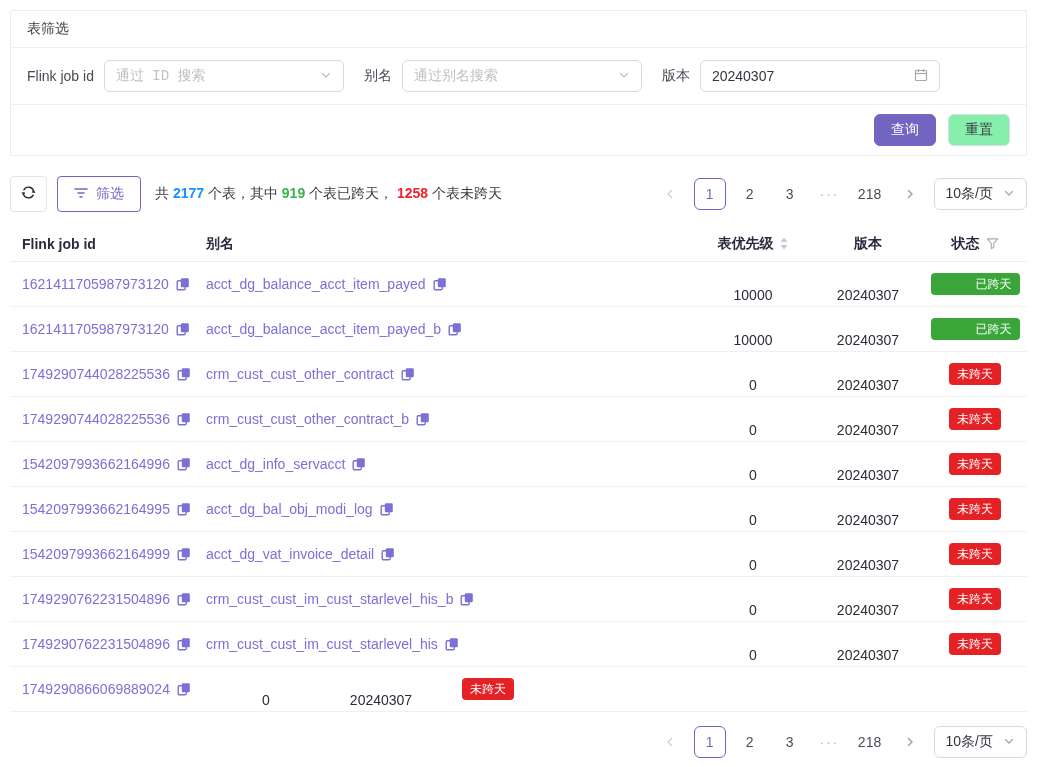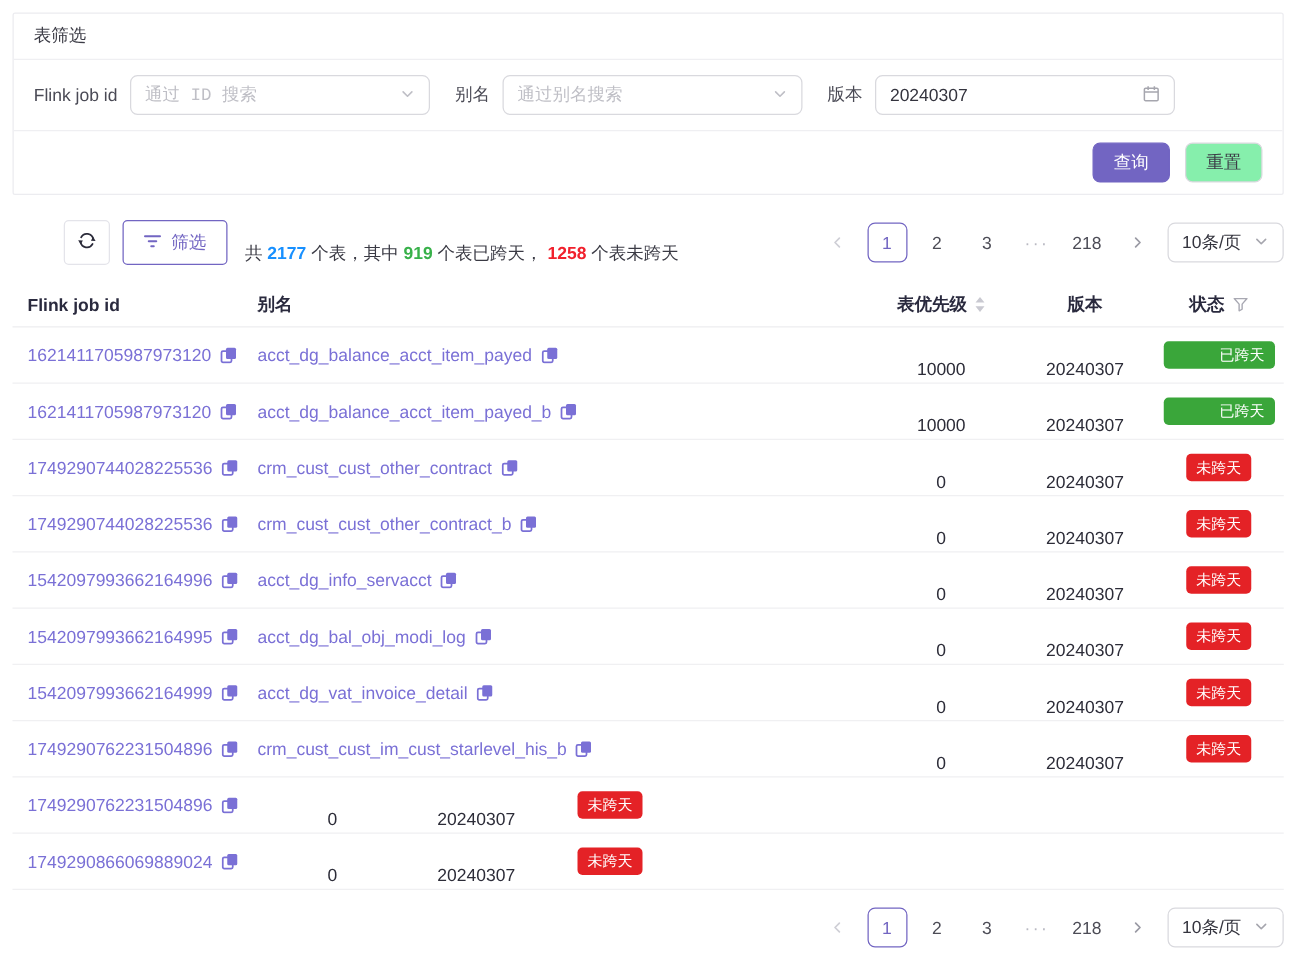--- a/index.html
+++ b/index.html
@@ -30,21 +30,21 @@
   .actions-row { display:flex; justify-content:flex-end; gap:12px; padding:9px 16px; }
   .btn {
     height:32px; padding:0 16px; font-size:14px; border-radius:6px;
     border:1px solid #d9d9de; background:#86efac; color:#3c3c46; cursor:pointer;
     font-family:"Liberation Sans", sans-serif;
   }
   .btn.primary { background:var(--accent); border-color:var(--accent); color:#fff; }
 
   
   .toolbar { margin-top:20px; display:flex; align-items:center; justify-content:space-between; }
-  .toolbar-left { display:flex; align-items:flex-end;margin-left:41px; }
+  .toolbar-left { display:flex; align-items:center; }
   .icon-btn {
     width:37px; height:36px; border:1px solid #e4e4ea; border-radius:4px; background:#fff;
     display:flex; align-items:center; justify-content:center; cursor:pointer; margin-right:10px;
   }
   .filter-toggle {
     height:36px; padding:0 16px; border:1px solid var(--accent); border-radius:4px;
     background:#fff; color:var(--accent); font-size:14px; display:flex; align-items:center; gap:8px;
     cursor:pointer; font-family:"Liberation Sans", sans-serif;
   }
   .summary { margin-left:14px; color:#3a3a44; }
@@ -423,20 +423,29 @@
         <div class="tr">
           <div class="col-id">
             <a class="cell-link">1749290762231504896</a>
             <span class="copy-btn">
               <svg width="14" height="14" viewBox="0 0 14 14">
                 <rect x="1.2" y="3.8" width="8" height="9" rx="1.2" fill="none" stroke="#7a70d6" stroke-width="1.4"></rect>
                 <rect x="4.8" y="1.2" width="8" height="9" rx="1.2" fill="#7a70d6"></rect>
               </svg>
             </span>
           </div>
+          <div class="col-alias">
+            <a class="cell-link">crm_cust_cust_im_cust_starlevel_his</a>
+            <span class="copy-btn">
+              <svg width="14" height="14" viewBox="0 0 14 14">
+                <rect x="1.2" y="3.8" width="8" height="9" rx="1.2" fill="none" stroke="#7a70d6" stroke-width="1.4"></rect>
+                <rect x="4.8" y="1.2" width="8" height="9" rx="1.2" fill="#7a70d6"></rect>
+              </svg>
+            </span>
+          </div>
           <div class="col-priority num">0</div>
           <div class="col-version num">20240307</div>
           <div class="col-status">
             <span class="badge red">未跨天</span>
           </div>
         </div>
         <div class="tr">
           <div class="col-id">
             <a class="cell-link">1749290866069889024</a>
             <span class="copy-btn">

